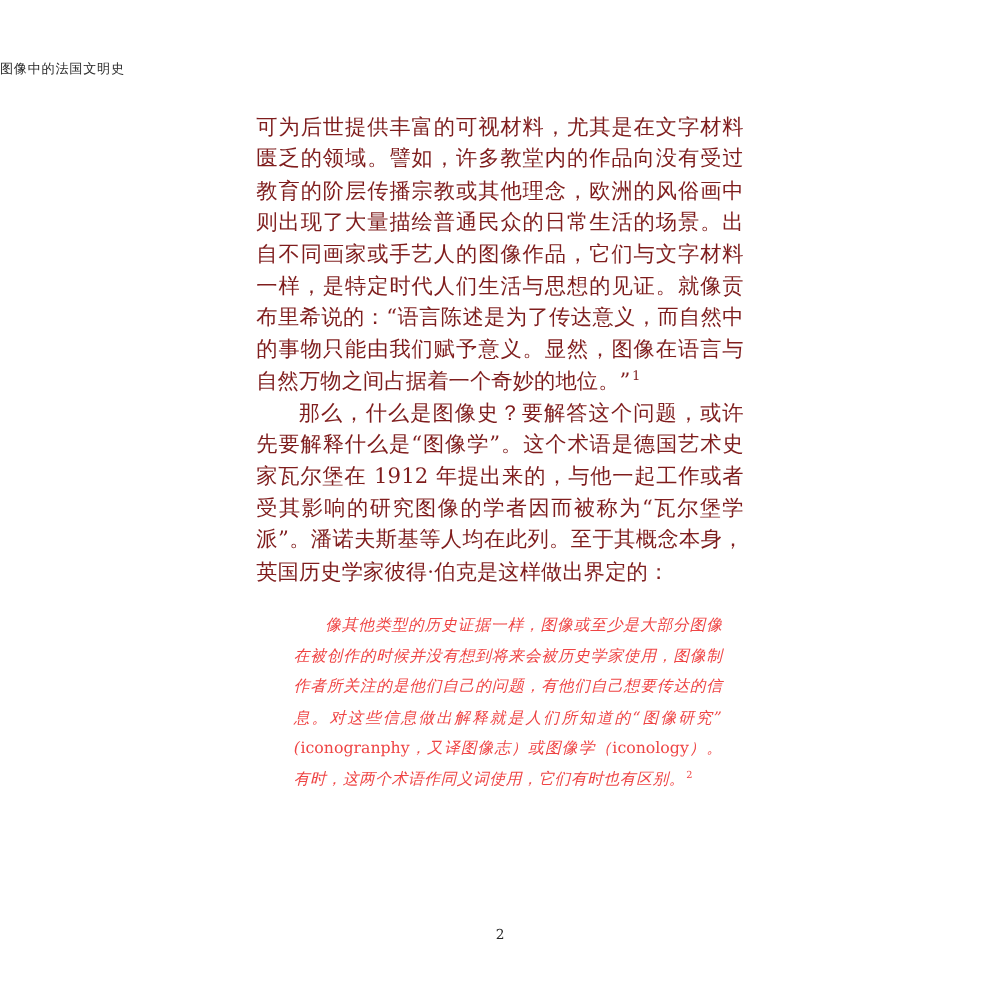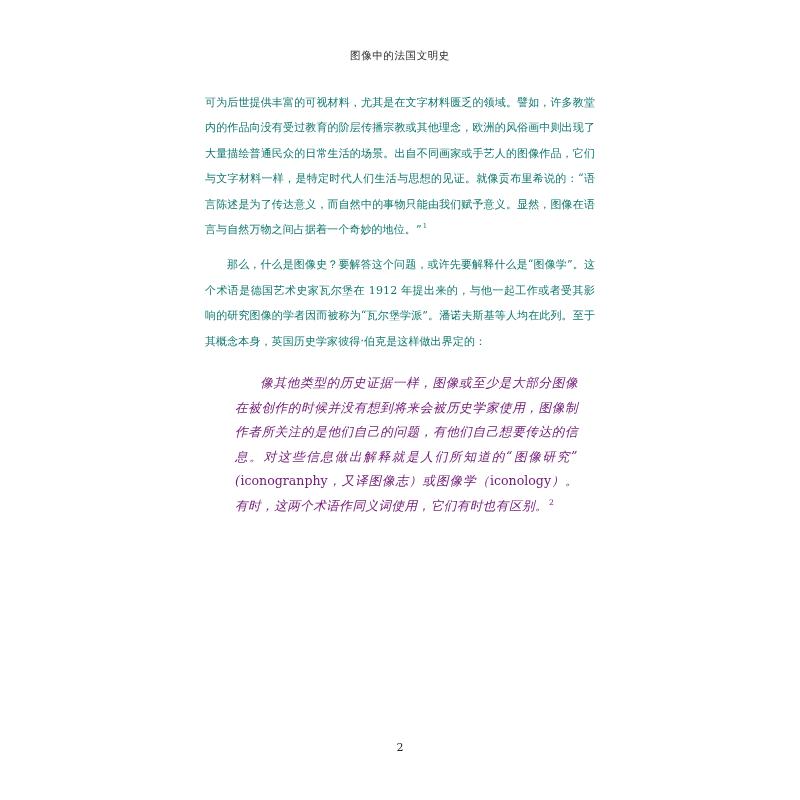--- a/index.html
+++ b/index.html
@@ -22,66 +22,66 @@
     overflow: hidden;
     box-sizing: border-box;
   }
 
   
   .running-header {
     position: absolute;
     top: 50px;
     left: 0;
     width: 800px;
-    text-align: center;
+    text-align: left;
     font-size: 10.5px;
     letter-spacing: 0.6px;
     color: #2b2b2b;
     font-family: "DejaVu Serif", "Liberation Serif", serif;
     line-height: 1;
   }
 
   
   .text-column {
     position: absolute;
     top: 90px;
     left: 205px;
     width: 390px;
   }
 
   .body-para {
-    font-size: 11px;
+    font-size: 17px;
     line-height: 25.4px;
     text-align: justify;
     text-align-last: left;
     text-justify: inter-ideograph;
     margin: 0;
-    color: #0f766e;
+    color: #7f1d1d;
     letter-spacing: 0.1px;
     font-family: "DejaVu Serif", "Liberation Serif", serif;
   }
 
   .body-para + .body-para {
-    margin-top: 10px;
+    margin-top: 0px;
   }
 
   .indent {
     text-indent: 2em;
   }
 
   
   .quote-block {
     margin: 17px 0 17px 0;
     padding: 0 17px 0 30px;
     font-size: 12.6px;
     line-height: 24.6px;
     text-align: justify;
     text-align-last: left;
     text-justify: inter-ideograph;
-    color: #701a75;
+    color: #ef4444;
     
     font-family: "DejaVu Serif", "Liberation Serif", serif;
     font-style: italic;
     letter-spacing: 0.45px;
   }
   .quote-block .quote-para {
     margin: 0;
     text-indent: 2em;
   }
   .quote-block .latin {

